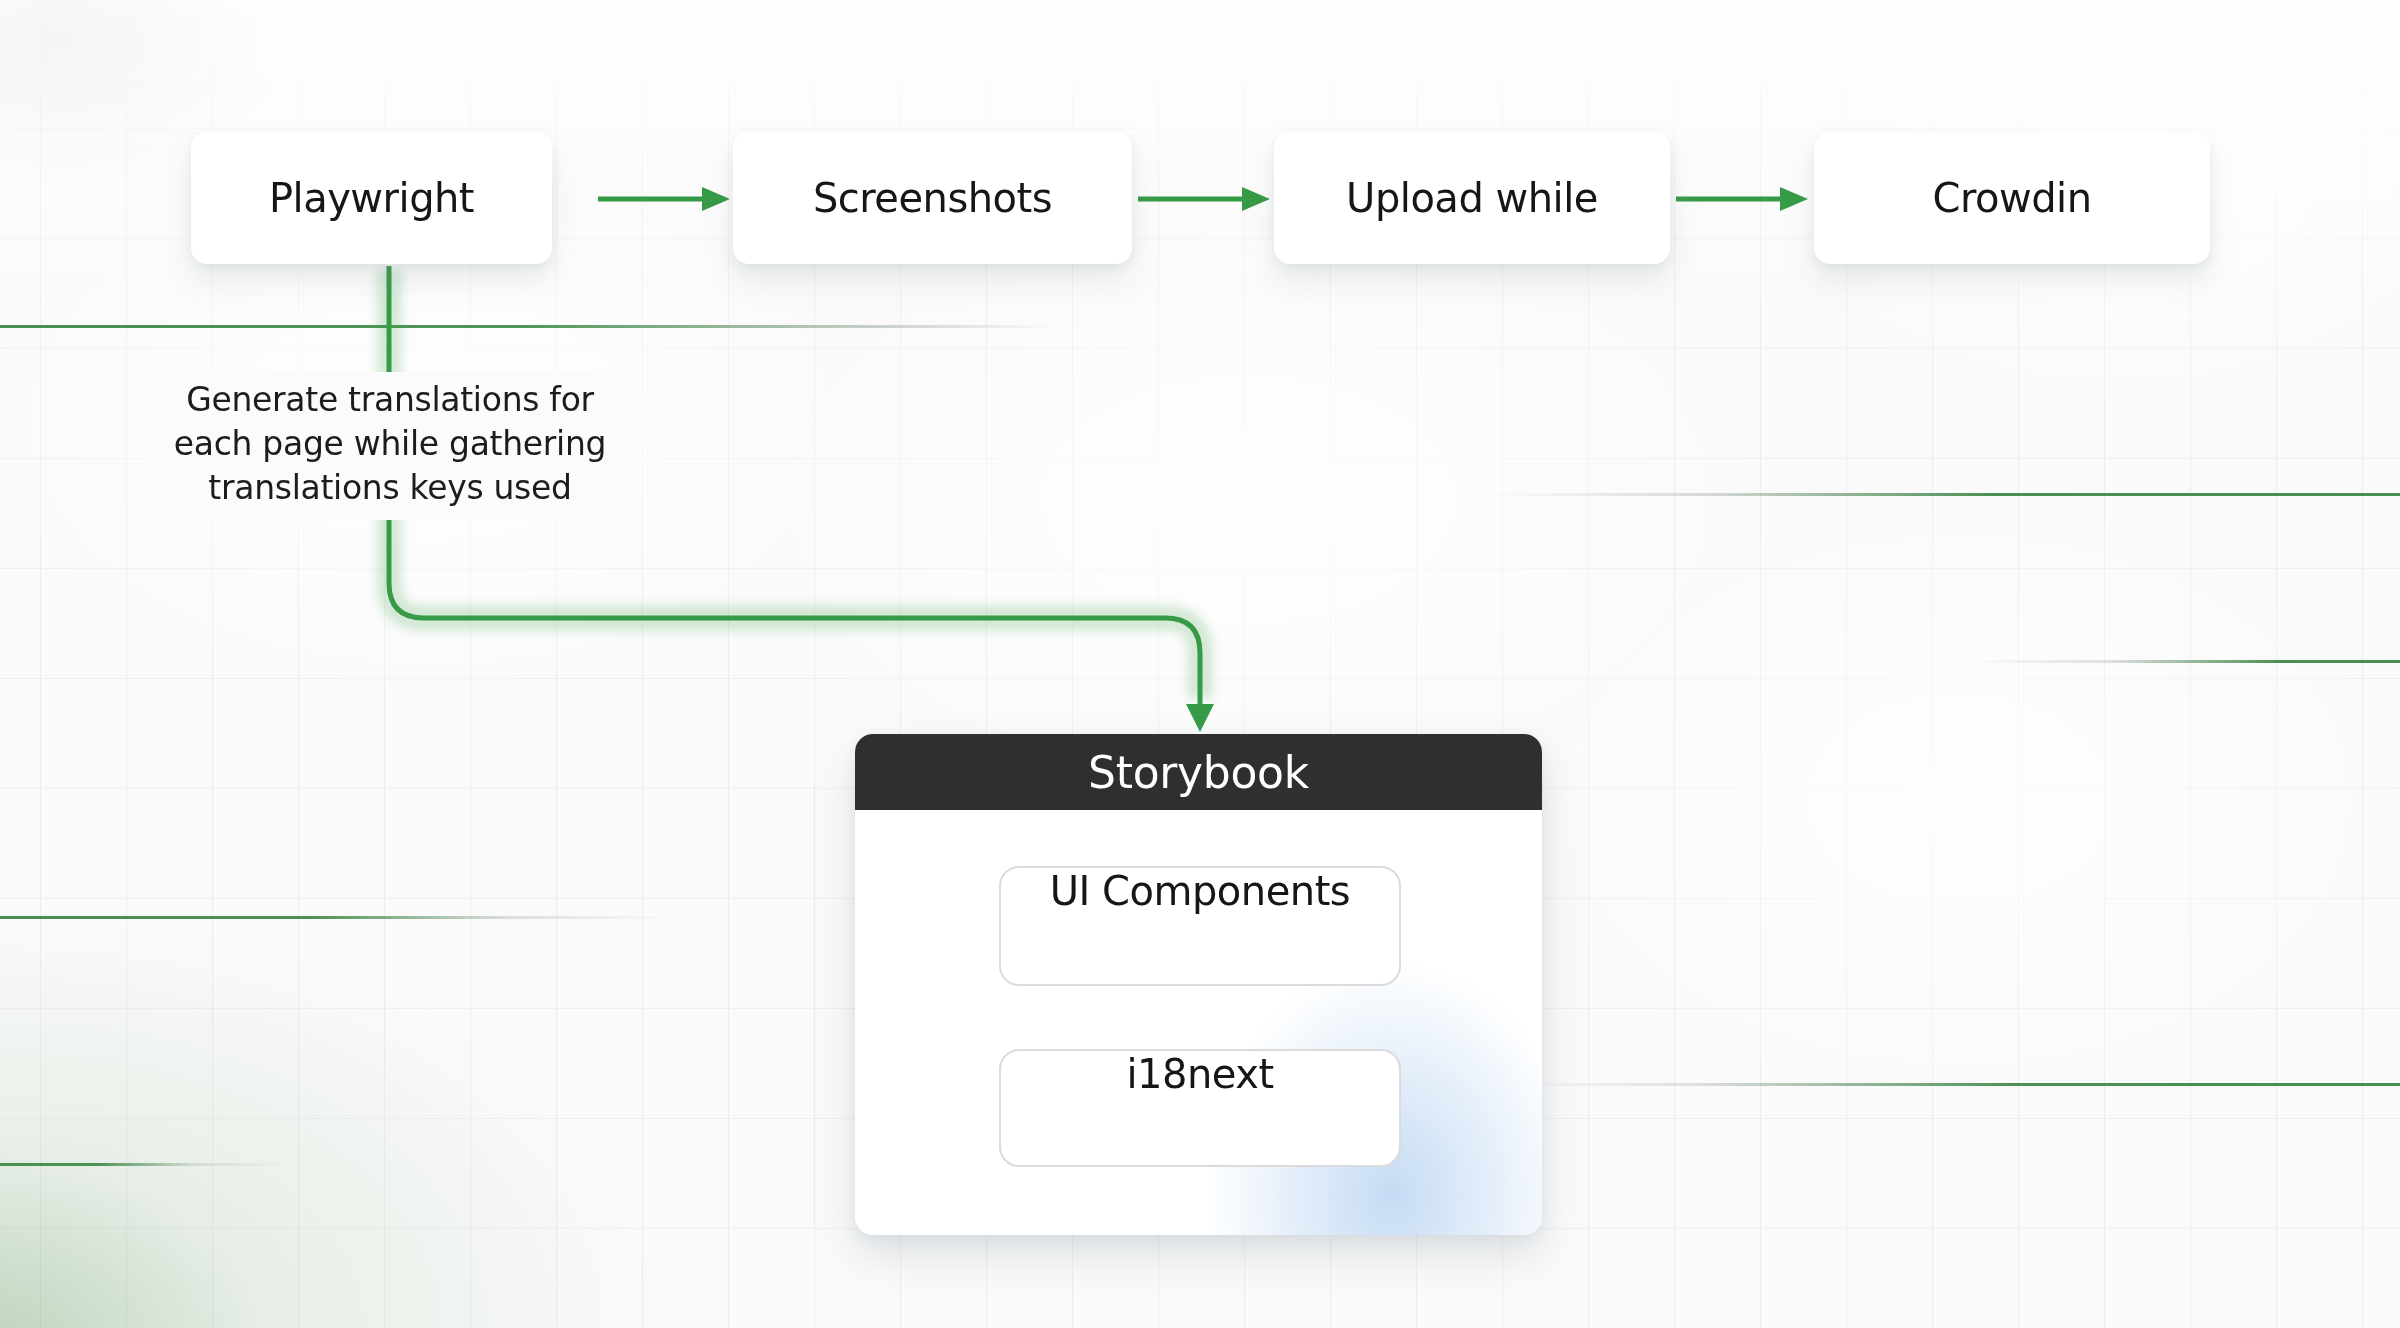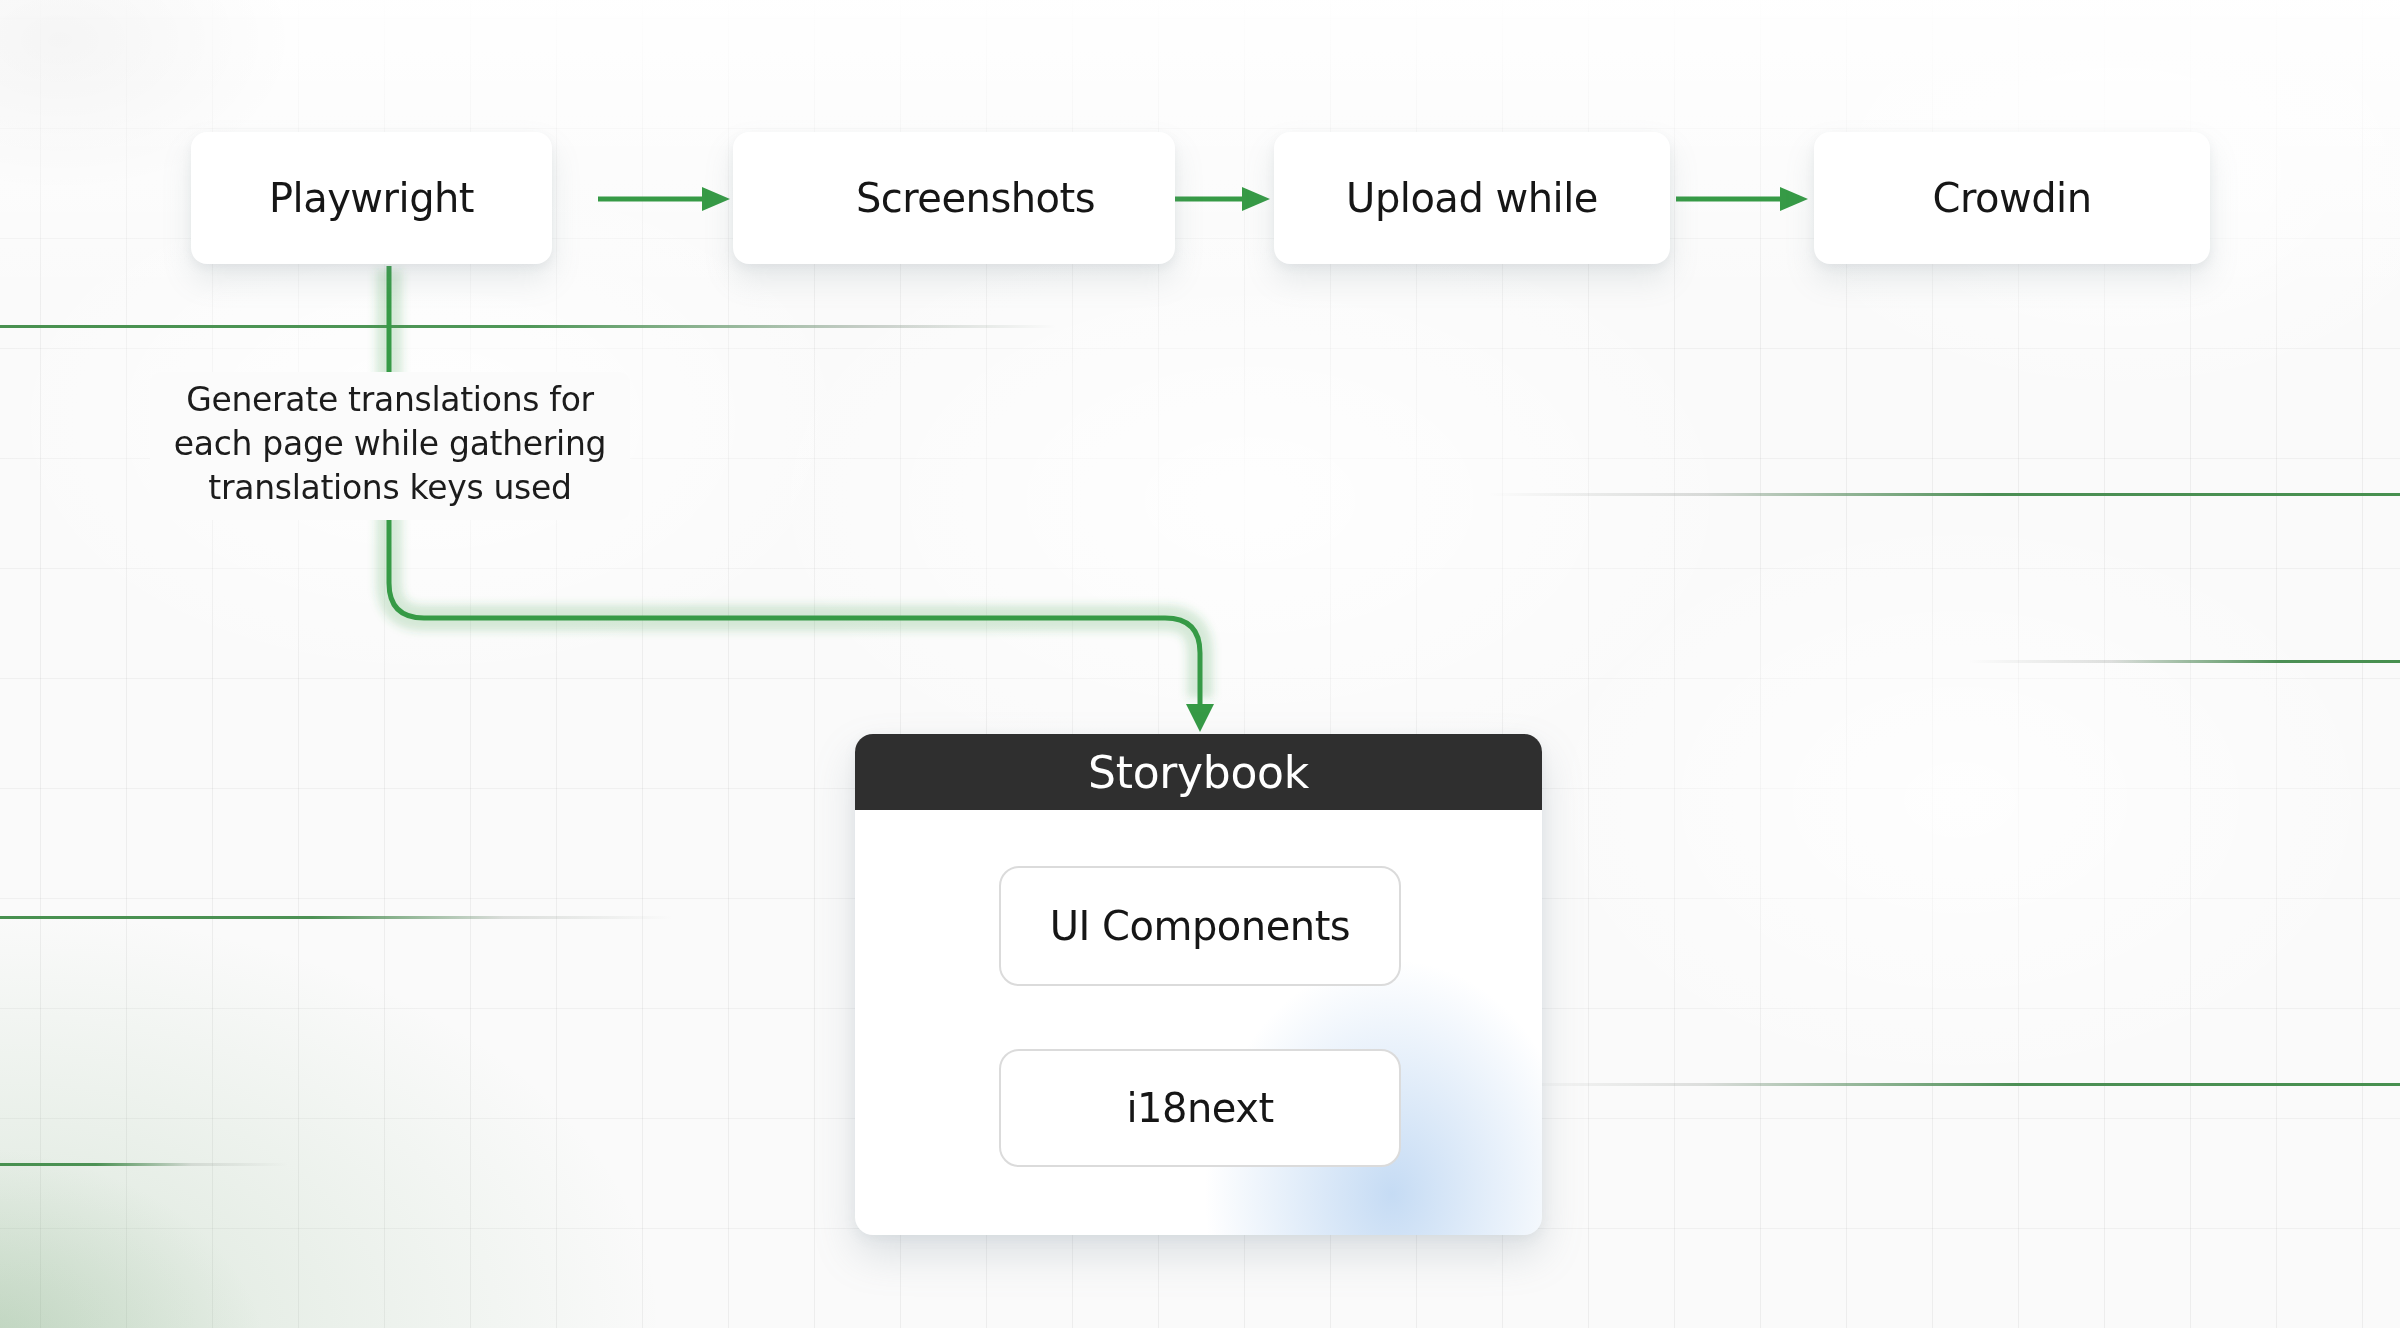--- a/index.html
+++ b/index.html
@@ -54,21 +54,21 @@
   .head{fill:var(--green);stroke:none;}
 
   
   .node{
     position:absolute;height:132px;background:#FFFFFF;border-radius:16px;
     box-shadow:0 16px 30px rgba(125,140,150,0.16), 0 4px 10px rgba(125,140,150,0.10);
     display:flex;align-items:center;justify-content:center;
     font-size:40px;color:var(--node-text);letter-spacing:-0.5px;white-space:nowrap;
   }
   .node.playwright{left:191px;top:132px;width:361px;}
-  .node.screenshots{left:733px;top:132px;width:399px;padding-left:43px;}
+  .node.screenshots{left:733px;top:132px;width:399px;}
   .node.upload{left:1274px;top:132px;width:396px;}
   .node.crowdin{left:1814px;top:132px;width:396px;}
 
   .annotation{
     position:absolute;left:150px;top:372px;width:480px;
     background:#FBFBFB;border-radius:10px;padding:6px 0 10px 0;
     text-align:center;font-size:33px;line-height:44px;color:#1C1C1C;letter-spacing:-0.3px;
   }
   .annotation .line{display:block;}
 
@@ -84,21 +84,21 @@
   }
   .card .header{
     position:absolute;left:0;top:0;width:100%;height:76px;
     background:var(--header-bg);
     display:flex;align-items:center;justify-content:center;
     font-size:44px;color:#FFFFFF;letter-spacing:-0.3px;
   }
   .inner-box{
     position:absolute;left:144px;width:402px;background:#FFFFFF;
     border:2px solid #DBDBDB;border-radius:20px;box-sizing:border-box;
-    display:flex;align-items:center;justify-content:center;
+    display:flex;align-items:flex-start;justify-content:center;
     font-size:40px;color:var(--node-text);letter-spacing:-0.5px;
   }
   .inner-box.ui{top:132px;height:120px;}
   .inner-box.i18n{top:315px;height:118px;}
 </style>
 </head>
 <body>
 
 <div class="layer grid"></div>
 <div class="layer washes"></div>

